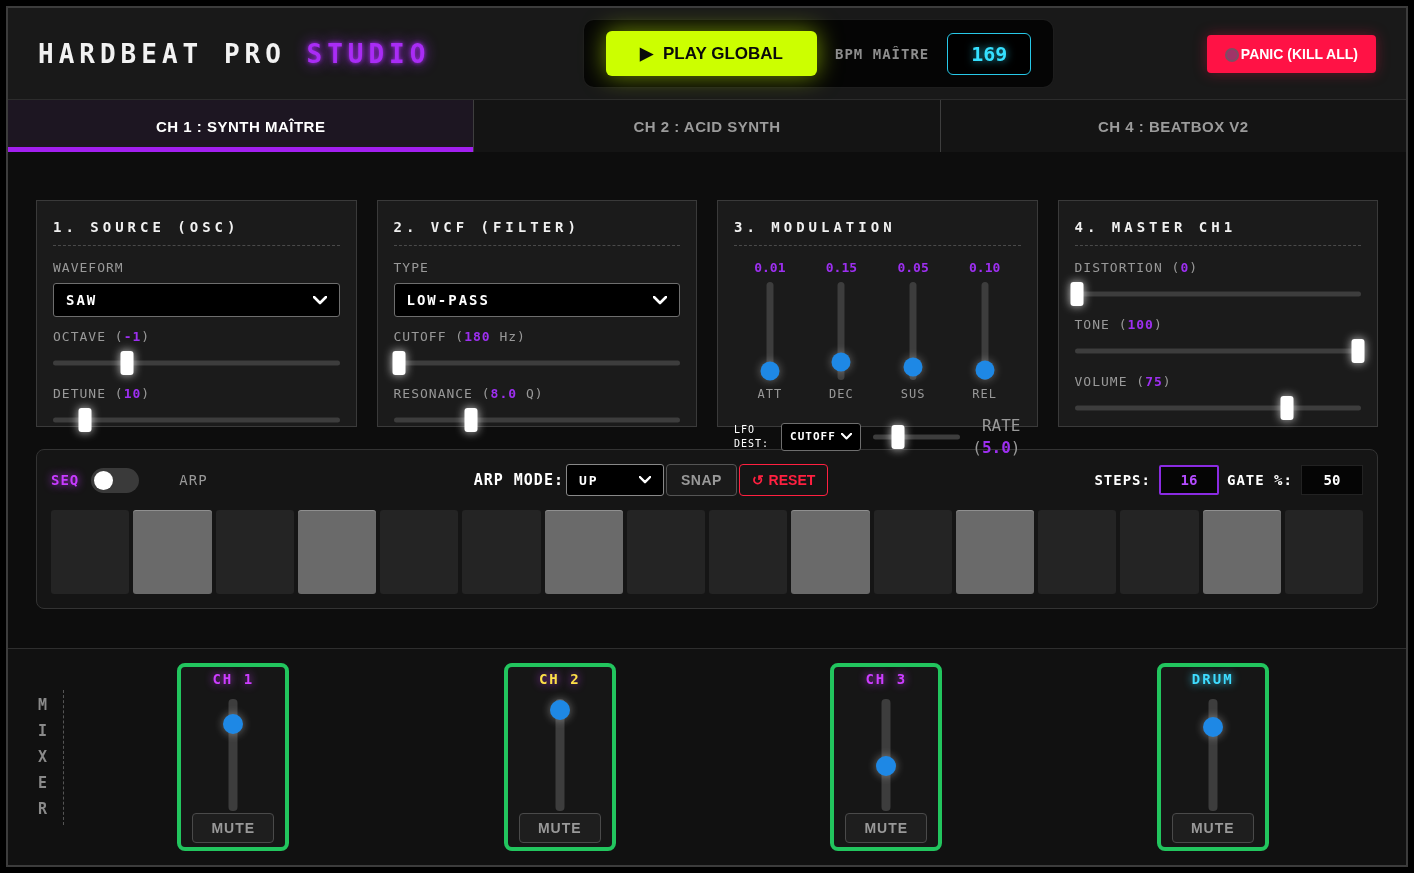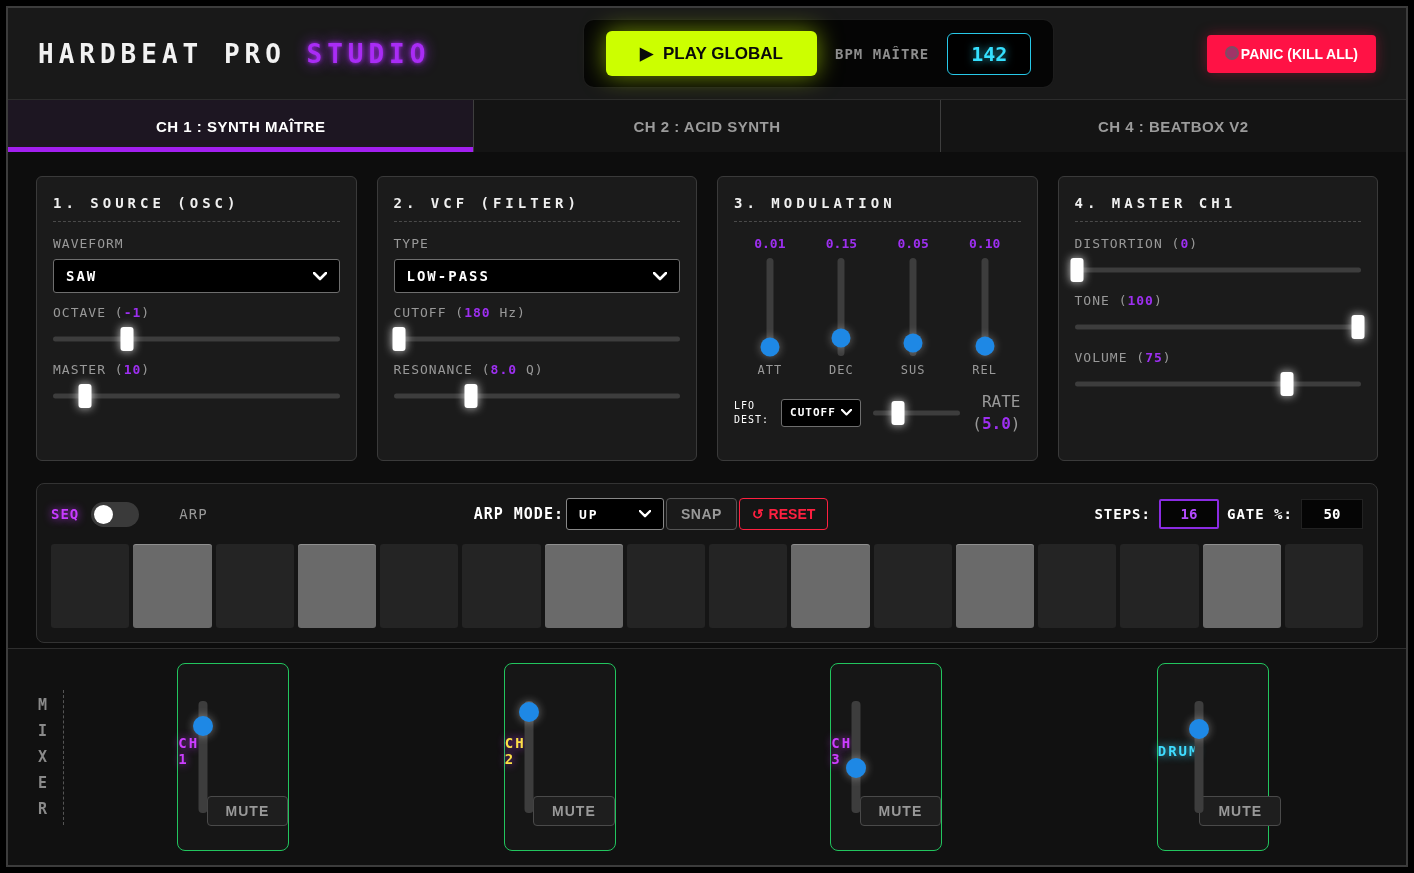--- a/index.html
+++ b/index.html
@@ -37,21 +37,21 @@
   .bpm-label { color: #8d8d8d; font-size: 14px; font-weight: 700; letter-spacing: 1px; }
   .bpm-box {
     border: 1px solid #27c8e8; background: #000; color: #35e0ff;
     font-size: 20px; font-weight: 700; padding: 8px 20px; border-radius: 6px;
     text-shadow: 0 0 8px rgba(53,224,255,.7); min-width: 84px; text-align: center;
   }
   .panic-btn {
     background: #ff1245; color: #fff; border: none; cursor: pointer;
     font-family: "Liberation Sans", sans-serif; font-weight: 700; font-size: 14px;
     padding: 11px 18px; border-radius: 4px;
-    display: flex; align-items: flex-start; gap: 2px;
+    display: flex; align-items: flex-end; gap: 2px;
     box-shadow: 0 0 14px rgba(255,18,69,.35);
   }
   .panic-dot {
     width: 14px; height: 14px; border-radius: 50%;
     background: #a03468; border: 2px solid #7e4d63;
   }
 
   
   .tabs { display: flex; flex: 0 0 52px; background: #101010; }
   .tab {
@@ -63,22 +63,22 @@
   .tab:last-child { border-right: none; }
   .tab.active {
     background: #1d1622; color: #fff;
     box-shadow: inset 0 -5px 0 #a21ff0;
   }
 
   
   .main { flex: 1; background: #0d0d0d; padding: 24px 28px 0; }
   .panels { display: grid; grid-template-columns: repeat(4, 1fr); gap: 20px; }
   .panel {
-    background: #1b1b1b; border: 1px solid #3a3a3a; border-radius: 6px;
-    height: 285px; padding: 18px 16px 14px;
+    background: #1b1b1b; border: 1px solid #3a3a3a; border-radius: 0;
+    height: 227px; padding: 18px 16px 14px; margin-top: 24px;
   }
   .panel-title {
     color: #f0f0f0; font-size: 14px; font-weight: 700; letter-spacing: 4px;
     padding-bottom: 10px; border-bottom: 1px dashed #4a4a4a; margin-bottom: 14px;
     white-space: nowrap;
   }
   .ctl-label { color: #999; font-size: 13px; letter-spacing: 1px; margin: 12px 0 8px; white-space: nowrap; }
   .ctl-label .val { color: #9d2ff0; font-weight: 700; }
   .select-box {
     background: #000; border: 1px solid #6e6e6e; border-radius: 3px; height: 34px;
@@ -161,22 +161,22 @@
   .mixer {
     flex: 0 0 217px; border-top: 1px solid #2e2e2e; background: #111;
     display: flex; align-items: center; padding: 10px 30px;
   }
   .mixer-side { display: flex; align-items: center; gap: 16px; margin-right: 6px; }
   .mixer-letters { display: flex; flex-direction: column; gap: 8px; align-items: center; }
   .mixer-letters span { color: #8a8a8a; font-size: 15px; font-weight: 700; }
   .mixer-divider { border-left: 1px dashed #555; height: 135px; }
   .strips { flex: 1; display: flex; justify-content: space-around; }
   .strip {
-    width: 112px; height: 188px; background: #161616; border: 1px solid #22c55e;
-    border-radius: 8px; padding: 24px 0; display: flex; flex-direction: row;
+    width: 112px; height: 188px; background: #161616; border: 4px solid #22c55e;
+    border-radius: 8px; padding: 4px 0; display: flex; flex-direction: column;
     align-items: center;
   }
   .strip-label { font-size: 14px; font-weight: 700; letter-spacing: 2px; margin-bottom: 12px; }
   .strip .v-slider { height: 112px; }
   .strip .v-track { width: 9px; }
   .strip .v-thumb { width: 20px; height: 20px; box-shadow: 0 0 10px rgba(255,255,255,.4); }
   .mute-btn {
     margin-top: auto; background: #1e1e1e; border: 1px solid #4a4a4a; color: #999;
     font-family: "Liberation Sans", sans-serif; font-weight: 700; font-size: 14px;
     letter-spacing: 1px; padding: 6px 18px; border-radius: 4px; cursor: pointer;
@@ -188,21 +188,21 @@
 <div class="app">
 
   <div class="header">
     <div class="logo"><span>HARDBEAT PRO </span><span class="accent">STUDIO</span></div>
     <div class="transport">
       <button class="play-btn">
         <span>▶</span>
         <span>PLAY GLOBAL</span>
       </button>
       <span class="bpm-label">BPM MAÎTRE</span>
-      <div class="bpm-box">142</div>
+      <div class="bpm-box">169</div>
     </div>
     <button class="panic-btn">
       <span class="panic-dot"></span>
       <span>PANIC (KILL ALL)</span>
     </button>
   </div>
 
   <div class="tabs">
     <div class="tab active">CH 1 : SYNTH MAÎTRE</div>
     <div class="tab">CH 2 : ACID SYNTH</div>
@@ -219,21 +219,21 @@
           <span>SAW</span>
           <svg class="chev" width="14" height="9" viewBox="0 0 14 9">
               <polyline points="1,1 7,7 13,1" fill="none" stroke="#fff" stroke-width="2.6" stroke-linecap="round" stroke-linejoin="round"></polyline>
             </svg>
         </div>
         <div class="ctl-label"><span>OCTAVE</span><span> (</span><span class="val">-1</span><span>)</span></div>
         <div class="h-slider">
           <div class="h-track"></div>
           <div class="h-thumb" style="left: 26%;"></div>
         </div>
-        <div class="ctl-label"><span>MASTER</span><span> (</span><span class="val">10</span><span>)</span></div>
+        <div class="ctl-label"><span>DETUNE</span><span> (</span><span class="val">10</span><span>)</span></div>
         <div class="h-slider">
           <div class="h-track"></div>
           <div class="h-thumb" style="left: 11%;"></div>
         </div>
       </div>
 
       <div class="panel">
         <div class="panel-title">2. VCF (FILTER)</div>
         <div class="ctl-label">TYPE</div>
         <div class="select-box">

